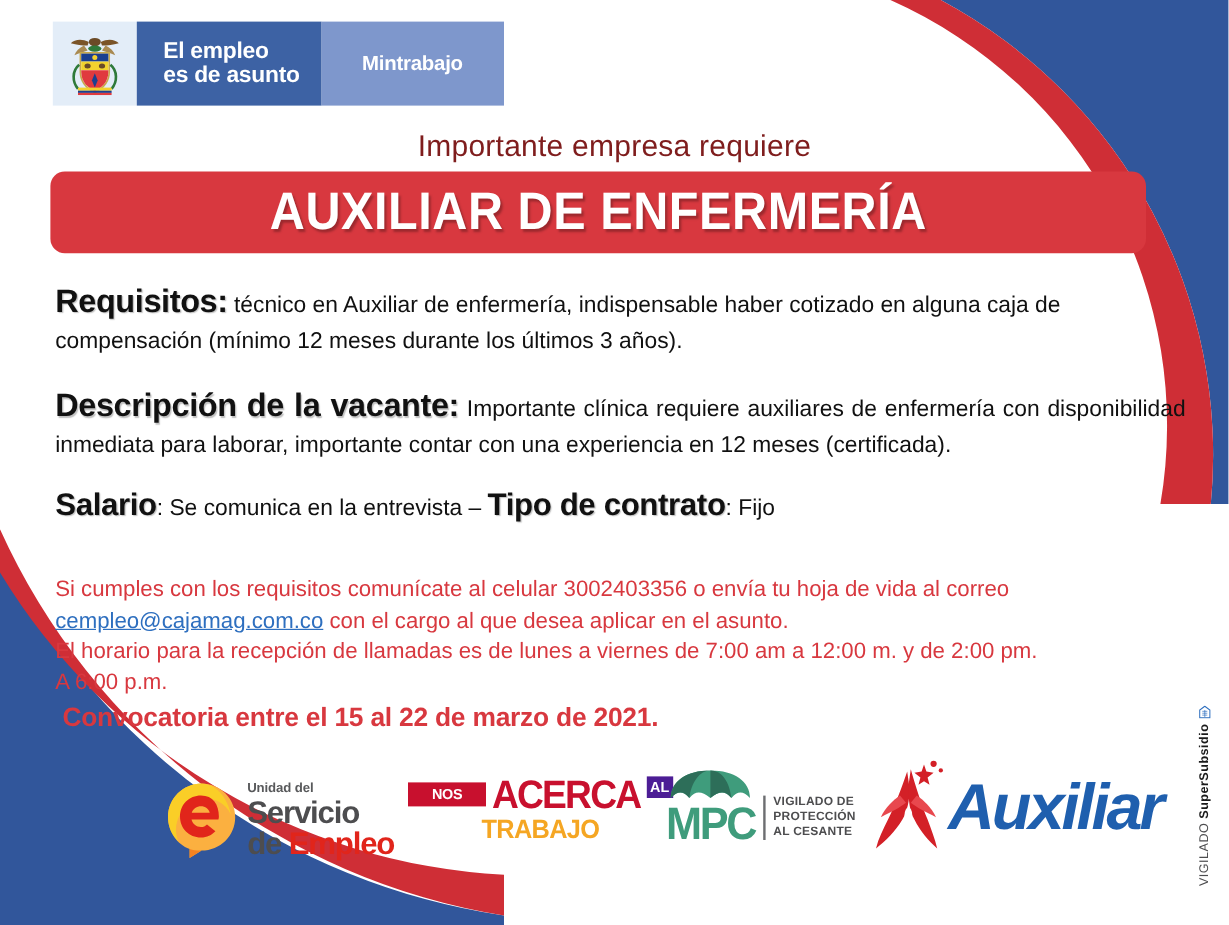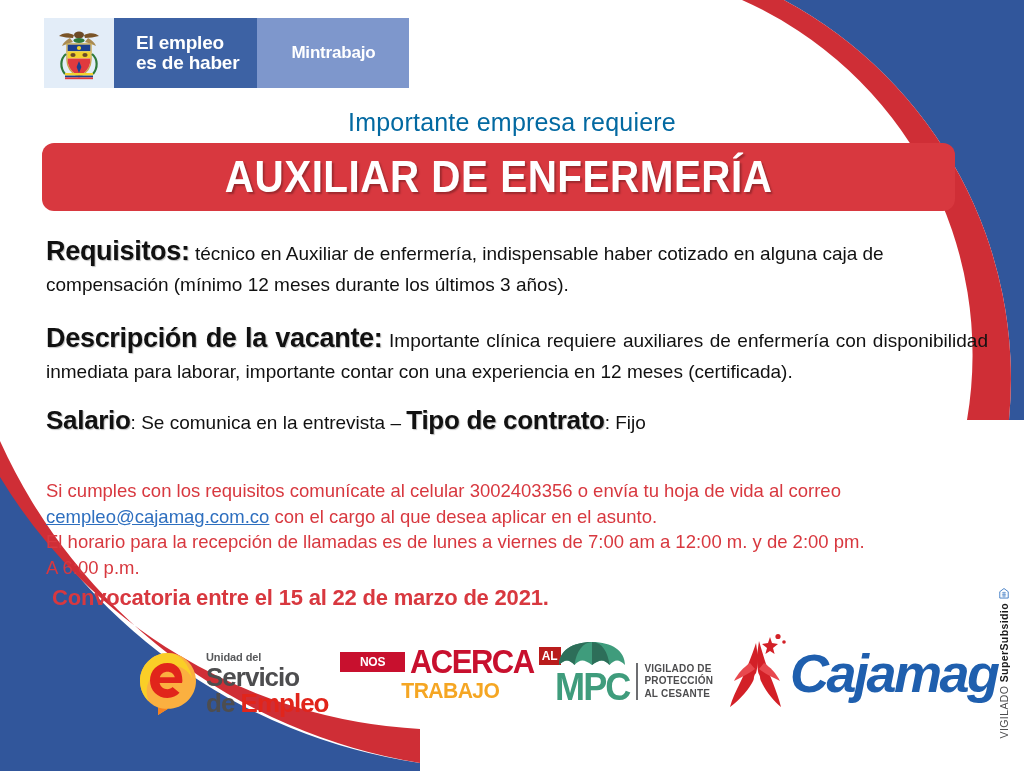--- a/index.html
+++ b/index.html
@@ -46,21 +46,21 @@
     display:flex;align-items:center;
     padding:0 34px;
     font-weight:bold;font-size:17px;
     letter-spacing:-0.2px;
   }
 
   
   #kicker{
     position:absolute;left:0;right:0;top:108px;
     text-align:center;
-    font-size:25px;color:#0369a1;
+    font-size:25px;color:#7f1d1d;
     letter-spacing:0.2px;
   }
 
   
   #title-banner{
     position:absolute;left:42px;top:143px;
     width:913px;height:68px;
     background:#d8383f;
     border-radius:12px;
     display:flex;align-items:center;justify-content:center;
@@ -138,21 +138,21 @@
   #acerca-row{display:flex;align-items:center;}
   #acerca-nos{
     background:#c8102e;color:#ffffff;font-weight:bold;font-size:12px;
     padding:3px 20px;letter-spacing:-0.3px;
   }
   #acerca-main{
     color:#c8102e;font-weight:bold;font-size:33px;letter-spacing:-1.6px;
     transform:scaleX(0.94);margin-left:1px;
   }
   #acerca-al{
-    background:#b91c1c;color:#ffffff;font-weight:bold;font-size:12px;
+    background:#4c1d95;color:#ffffff;font-weight:bold;font-size:12px;
     padding:2px 3px;margin-left:1px;align-self:flex-start;margin-top:4px;
   }
   #acerca-trabajo{
     color:#f5a623;font-weight:bold;font-size:22px;letter-spacing:-0.6px;
     text-align:center;margin-top:-3px;transform:scaleX(0.96);
   }
 
   
   #logo-mpc{left:553px;top:14px;display:flex;align-items:flex-end;}
   #mpc-left{display:flex;flex-direction:column;align-items:center;text-align:right;}
@@ -233,21 +233,21 @@
         <path d="M9,28 C3,33 3,42 8,48" stroke="#2f7a3a" stroke-width="2.2" fill="none"></path>
         <path d="M35,28 C41,33 41,42 36,48" stroke="#2f7a3a" stroke-width="2.2" fill="none"></path>
         <rect x="8" y="47" width="28" height="2.6" fill="#f2d22e"></rect>
         <rect x="8" y="49.6" width="28" height="1.8" fill="#1b3f8f"></rect>
         <rect x="8" y="51.4" width="28" height="1.8" fill="#e03a3e"></rect>
       </svg>
     </div>
     <div id="gov-block-1">
       <span>
         <span>El empleo</span><br>
-        <span>es de haber</span>
+        <span>es de asunto</span>
       </span>
     </div>
     <div id="gov-block-2">
       <span>Mintrabajo</span>
     </div>
   </div>
 
   <div id="kicker">Importante empresa requiere</div>
 
   <div id="title-banner">
@@ -338,21 +338,21 @@
                  C12,68 20,60 26,50 C30,43 32,34 32,24 Z" fill="#d32027"></path>
         <path d="M33,8 C37,22 42,38 47,50 C50,58 53,66 55,74
                  C48,68 41,60 36,50 C32,43 31,34 31,22 Z" fill="#d32027"></path>
         <path d="M24,30 C18,34 12,40 8,48 C16,44 24,40 29,36 Z" fill="#e8484e"></path>
         <path d="M38,30 C44,34 50,40 54,48 C46,44 38,40 33,36 Z" fill="#e8484e"></path>
         <ellipse cx="31" cy="46" rx="3.2" ry="6" fill="#ffffff"></ellipse>
         <path d="M44,4 L46,10 L52,11 L47,15 L48.6,21 L44,18 L39.4,21 L41,15 L36,11 L42,10 Z" fill="#d32027"></path>
         <circle cx="52" cy="3.5" r="2.6" fill="#d32027"></circle>
         <circle cx="58" cy="9" r="1.8" fill="#d32027"></circle>
       </svg>
-      <span id="cajamag-word">Cajamag</span>
+      <span id="cajamag-word">Auxiliar</span>
     </div>
   </div>
 
   <div id="vigilado">
     <svg width="18" height="20" viewBox="0 0 18 20" aria-hidden="true">
       <path d="M9,1 L17,7 L17,19 L1,19 L1,7 Z" fill="none" stroke="#2e6fbf" stroke-width="1.6"></path>
       <path d="M5,9 L13,9 M5,12 L13,12 M5,15 L13,15 M9,7 L9,18" stroke="#2e6fbf" stroke-width="1.1"></path>
     </svg>
     <div id="vigilado-text"><span>VIGILADO </span><b>SuperSubsidio</b></div>
   </div>

